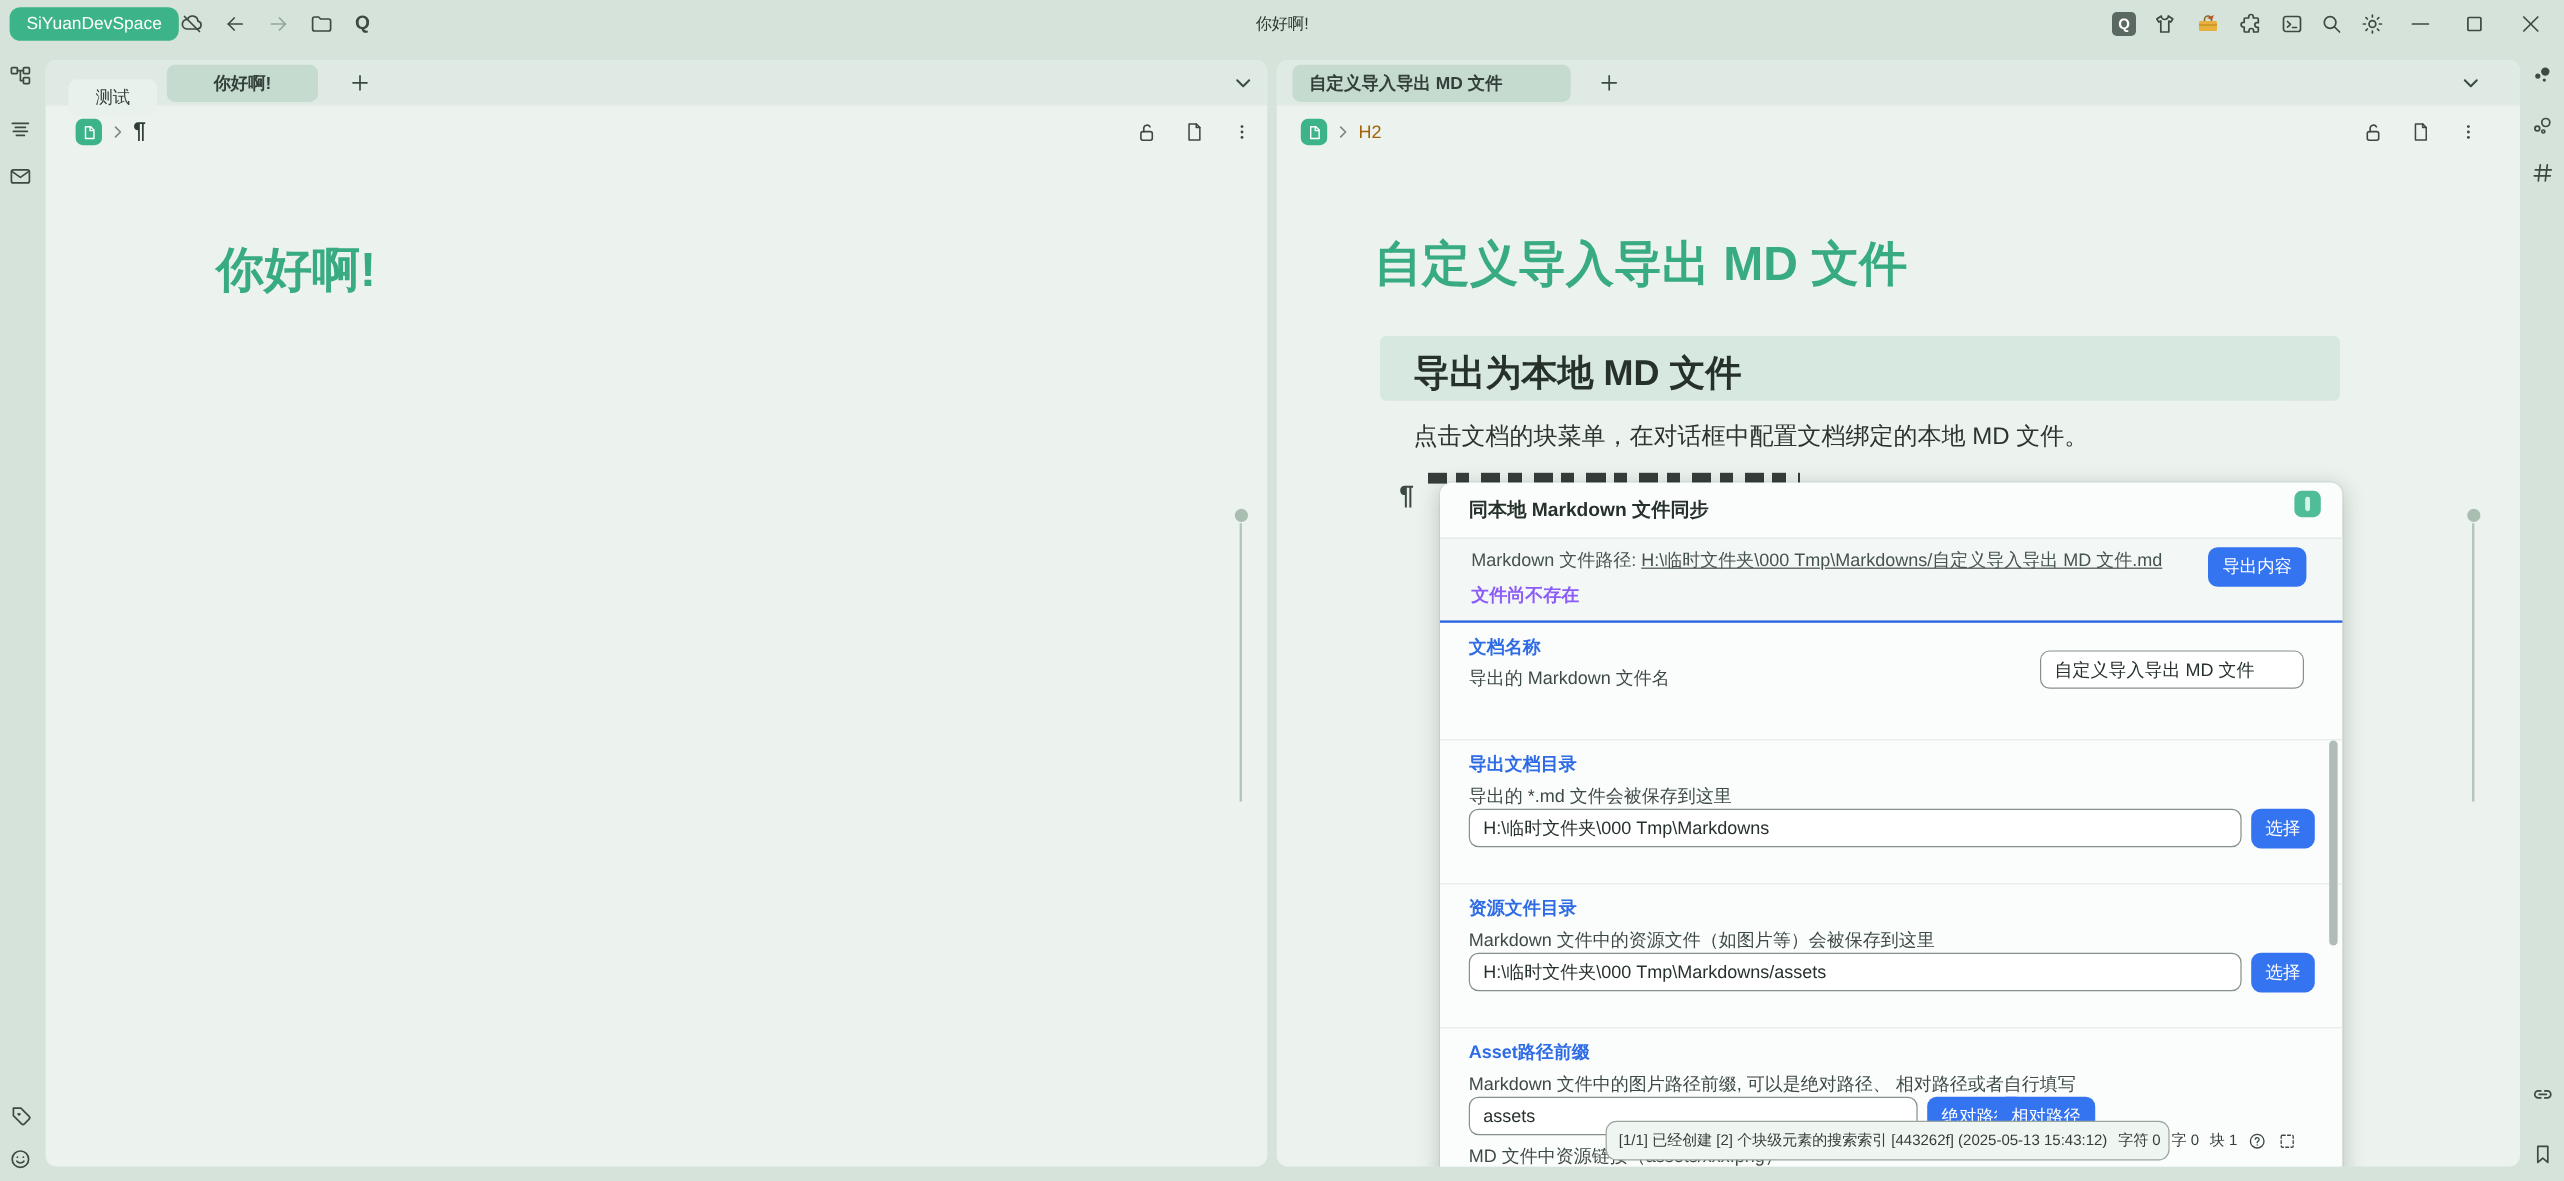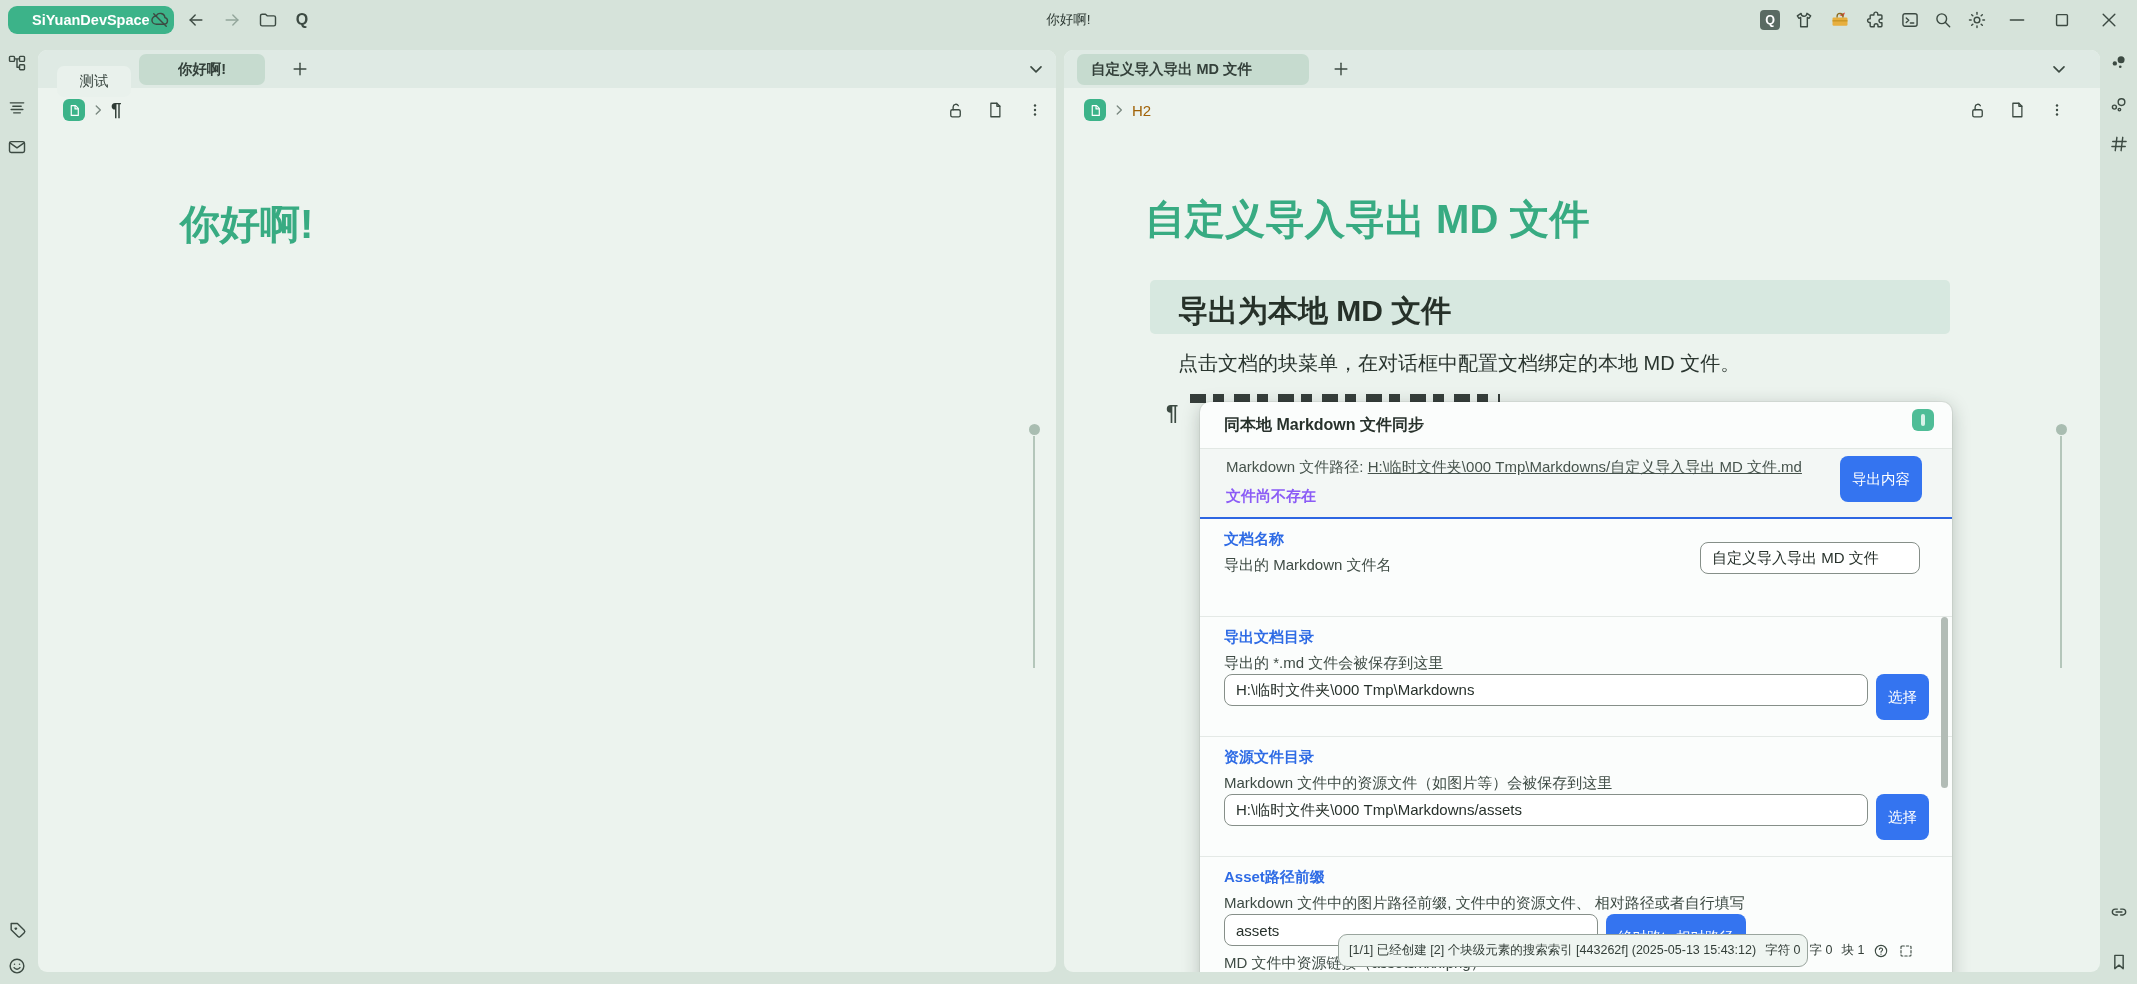--- a/index.html
+++ b/index.html
@@ -11,22 +11,22 @@
     -webkit-font-smoothing:antialiased;
   }
   .abs{position:absolute;}
   svg{display:block;}
   .ico{stroke:#3c4a42;fill:none;stroke-width:1.7;stroke-linecap:round;stroke-linejoin:round;}
   .ico-dim{stroke:#93a69b;}
   .iconbtn{display:flex;align-items:center;justify-content:center;width:28px;height:28px;border-radius:6px;}
   
   .toolbar{position:absolute;left:0;top:0;width:2137px;height:40px;background:#d6e3da;}
   .ws-pill{
-    position:absolute;left:8px;top:6px;height:28px;padding:0 24px;border-radius:9px;
-    background:#3cb389;color:#ffffff;font-weight:bold;font-size:14.5px;
+    position:absolute;left:8px;top:6px;height:28px;padding:0 14px;border-radius:9px;
+    background:#3cb389;color:#ffffff;font-weight:normal;font-size:14.5px;
     display:flex;align-items:center;
   }
   .win-title{position:absolute;left:0;top:0;width:2137px;height:40px;display:flex;align-items:center;justify-content:center;font-size:13.5px;color:#2c3832;pointer-events:none;}
   .q-badge{width:20px;height:20px;border-radius:4px;background:#5a6a62;color:#fff;font-weight:bold;font-size:12.5px;display:flex;align-items:center;justify-content:center;}
   .q-letter{font-weight:bold;font-size:16px;color:#3c4a42;}
   
   .dockbtn{position:absolute;width:28px;height:28px;display:flex;align-items:center;justify-content:center;}
   
   .panel{position:absolute;top:50px;height:922px;background:#ecf3ee;border-radius:9px;overflow:hidden;}
   .tabstrip{position:absolute;left:0;top:0;right:0;height:38px;background:#dfeae4;}
@@ -61,21 +61,21 @@
   .msg-exist{position:absolute;left:26px;top:38px;font-size:15px;font-weight:bold;color:#8b5cf6;}
   .blue-rule{position:absolute;left:0;right:0;height:2px;background:#2d66e2;}
   .f-label{position:absolute;font-size:15px;font-weight:bold;color:#2e6be5;white-space:nowrap;}
   .f-desc{position:absolute;font-size:15px;color:#3e4b44;white-space:nowrap;}
   .t-input{
     position:absolute;height:32px;border:1px solid #868f89;border-radius:8px;background:#ffffff;
     font-size:15px;color:#27312b;padding:0 11px;box-sizing:border-box;
     font-family:"Liberation Sans","DejaVu Sans",sans-serif;outline:none;
   }
   .btn-blue{
-    position:absolute;height:46px;border:none;border-radius:8px;background:#3474f0;color:#fff;
+    position:absolute;height:33px;border:none;border-radius:8px;background:#3474f0;color:#fff;
     font-size:14.5px;display:flex;align-items:center;justify-content:center;padding:0 12px;box-sizing:border-box;
     white-space:nowrap;font-family:Liberation Mono, monospace;
   }
   .row-div{position:absolute;left:0;right:0;height:1px;background:#e4e9e6;}
   .dlg-scroll{position:absolute;width:7px;border-radius:4px;background:#b2bcb6;}
   .footnote{position:absolute;font-size:15px;color:#3e4b44;white-space:nowrap;}
   
   .sliver{
     position:absolute;height:9px;opacity:.88;
     background:repeating-linear-gradient(90deg,#1d2522 0 16px,transparent 16px 23px,#1d2522 23px 34px,transparent 34px 44px);
@@ -404,21 +404,21 @@
     <button class="btn-blue" style="left:676px;top:272px;">选择</button>
     <div class="row-div" style="top:334px;"></div>
 
     <div class="f-label" style="left:24px;top:346px;">资源文件目录</div>
     <div class="f-desc" style="left:24px;top:372px;">Markdown 文件中的资源文件（如图片等）会被保存到这里</div>
     <input class="t-input" style="left: 24px; top: 392px; width: 644px;" value="H:\临时文件夹\000 Tmp\Markdowns/assets">
     <button class="btn-blue" style="left:676px;top:392px;">选择</button>
     <div class="row-div" style="top:454px;"></div>
 
     <div class="f-label" style="left:24px;top:466px;">Asset路径前缀</div>
-    <div class="f-desc" style="left:24px;top:492px;">Markdown 文件中的图片路径前缀, 文件中的资源文件、 相对路径或者自行填写</div>
+    <div class="f-desc" style="left:24px;top:492px;">Markdown 文件中的图片路径前缀, 可以是绝对路径、 相对路径或者自行填写</div>
     <input class="t-input" style="left: 24px; top: 512px; width: 374px;" value="assets">
     <button class="btn-blue" style="left:406px;top:512px;">绝对路径</button>
     <button class="btn-blue" style="left:464px;top:512px;">相对路径</button>
     <div class="footnote" style="left:24px;top:552px;">MD 文件中资源链接（assets/xxx.png）</div>
 
     <div class="dlg-scroll" style="left:741px;top:215px;height:171px;"></div>
   </div>
 
   <div class="abs scrollknob" style="left:992px;top:374px;"></div>
   <div class="abs scrollline" style="left:996px;top:386px;height:232px;"></div>

